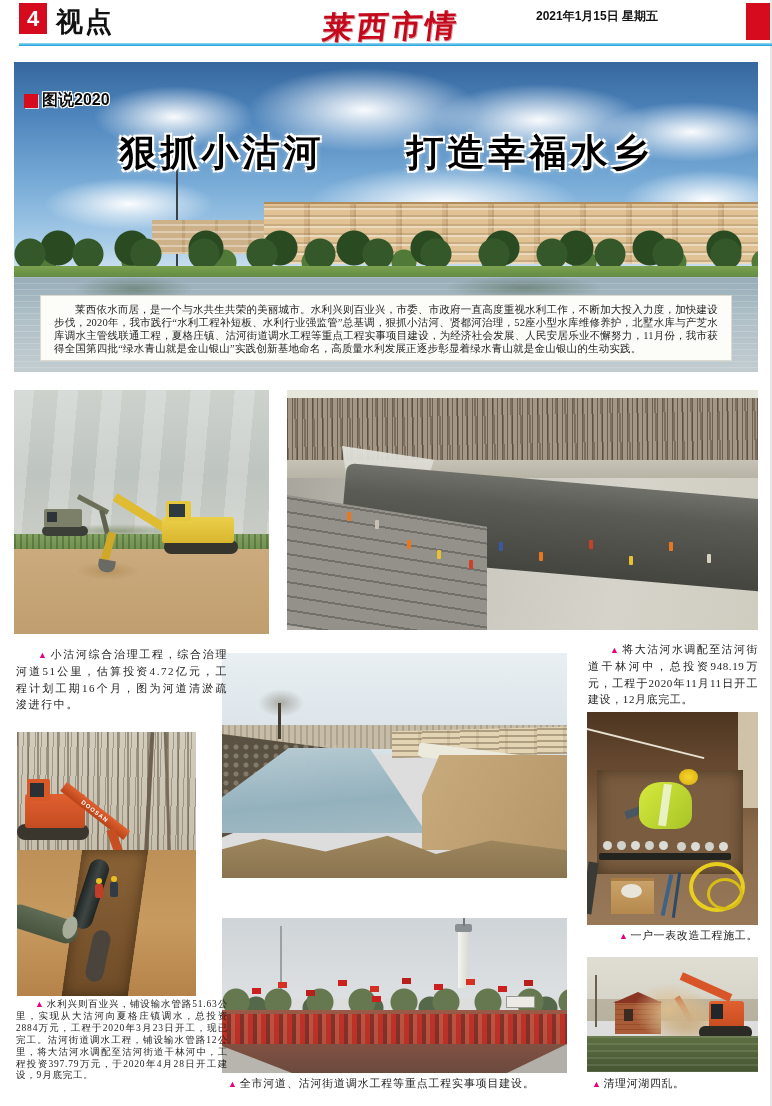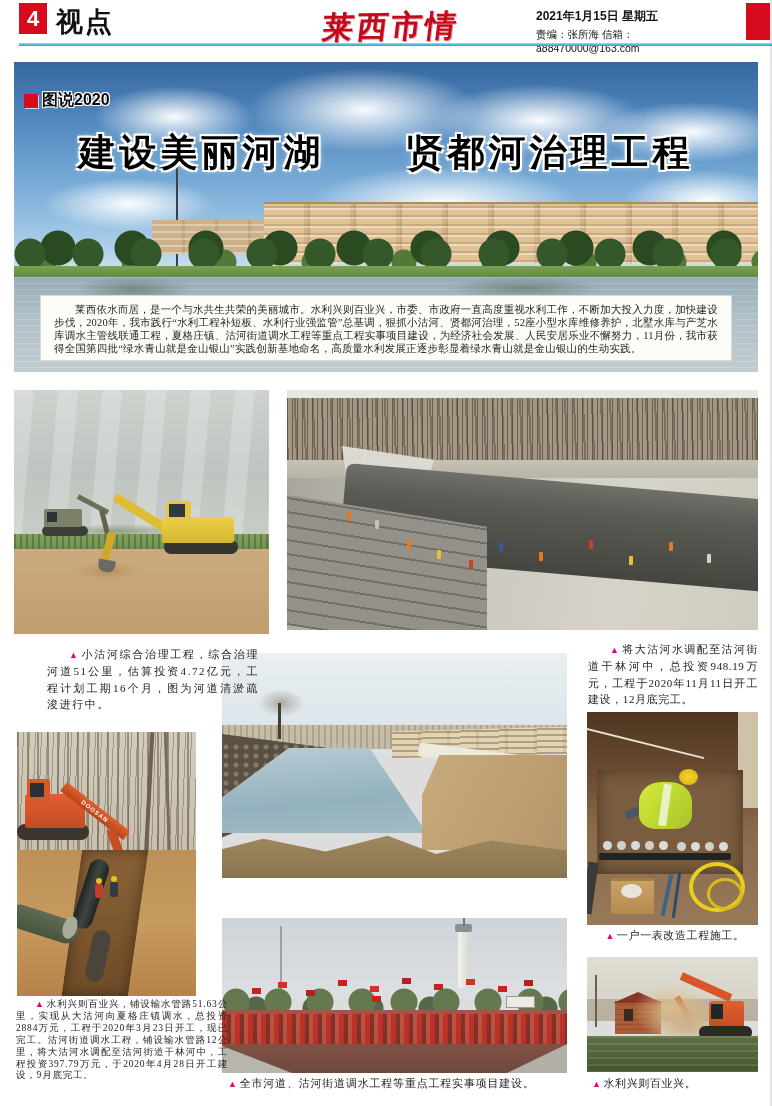--- a/index.html
+++ b/index.html
@@ -200,39 +200,38 @@
   .pg-arm{left:94px;top:38px;width:6px;height:28px;background:#c44c22;transform:rotate(-30deg);}
   .pg-cab{left:122px;top:44px;width:35px;height:27px;background:linear-gradient(#e06030,#c84c20);border-radius:3px;}
   .pg-win{left:124px;top:47px;width:12px;height:15px;background:#20262a;}
   .pg-track{left:112px;top:69px;width:53px;height:13px;background:#2c2a24;border-radius:6px;}
   .pg-field{left:0;top:79px;width:171px;height:36px;
      background-image:repeating-linear-gradient(180deg,rgba(255,255,255,.1) 0 2px,transparent 2px 7px),
      linear-gradient(#5d7042,#465632);}
   
   .cap{margin:0;color:#232323;text-align:justify;}
   .cap .tri{color:#e4007f;font-size:9px;margin-right:2px;font-style:normal;}
-  .cap-a{left:16px;top:646px;width:212px;font-size:11px;line-height:16.4px;letter-spacing:1.6px;text-indent:2em;margin-left:31px;}
+  .cap-a{left:16px;top:646px;width:212px;font-size:11px;line-height:16.4px;letter-spacing:1.6px;text-indent:2em;}
   .cap-b{left:588px;top:641px;width:170px;font-size:11px;line-height:16.4px;letter-spacing:.6px;text-indent:2em;}
   .cap-c{left:228px;top:882px;width:340px;font-size:11px;line-height:15px;letter-spacing:.9px;text-indent:2em;}
   .cap-d{left:16px;top:999px;width:212px;font-size:9.5px;line-height:11.9px;letter-spacing:.8px;text-indent:2em;}
-  .cap-e{left:592px;top:928px;width:166px;font-size:11px;letter-spacing:.6px;text-align:center;}
+  .cap-e{left:592px;top:928px;width:166px;font-size:11px;letter-spacing:.6px;text-align:right;}
   .cap-f{left:228px;top:1076px;width:340px;font-size:11px;letter-spacing:.8px;text-align:left;}
   .cap-g{left:592px;top:1076px;width:166px;font-size:11px;letter-spacing:.6px;text-align:left;}
 </style>
 </head>
 <body>
 
 <div class="page">
 
   <div class="abs badge">4</div>
   <div class="abs section">视点</div>
   <div class="abs masthead">莱西市情</div>
   <div class="abs issue">
     <div class="l1">2021年1月15日 星期五</div>
-    <div class="l2">责编：张所海 信箱：a88470000@163.com</div>
   </div>
   <div class="abs corner"></div>
   <div class="abs rule"></div>
 
   <div class="abs hero ph">
     <div class="abs h-sky"></div>
     <div class="abs cl" style="left:80px;top:24px;width:160px;height:62px;"></div>
     <div class="abs cl" style="left:235px;top:6px;width:230px;height:84px;"></div>
     <div class="abs cl" style="left:420px;top:22px;width:210px;height:72px;"></div>
     <div class="abs cl" style="left:585px;top:40px;width:185px;height:60px;"></div>
@@ -245,21 +244,21 @@
     <div class="abs h-bldg"></div>
     <div class="abs h-trees"></div>
     <div class="abs h-grass"></div>
     <div class="abs h-water"></div>
     <div class="abs refl" style="left:60px;top:214px;width:120px;height:26px;"></div>
     <div class="abs refl" style="left:430px;top:214px;width:160px;height:24px;"></div>
     <div class="abs tag">
       <span class="sq"></span>
       <span>图说2020</span>
     </div>
-    <h1 class="abs hero-title">建设美丽河湖　　贤都河治理工程</h1>
+    <h1 class="abs hero-title">狠抓小沽河　　打造幸福水乡</h1>
     <div class="abs intro">
       <p>莱西依水而居，是一个与水共生共荣的美丽城市。水利兴则百业兴，市委、市政府一直高度重视水利工作，不断加大投入力度，加快建设步伐，2020年，我市践行“水利工程补短板、水利行业强监管”总基调，狠抓小沽河、贤都河治理，52座小型水库维修养护，北墅水库与产芝水库调水主管线联通工程，夏格庄镇、沽河街道调水工程等重点工程实事项目建设，为经济社会发展、人民安居乐业不懈努力，11月份，我市获得全国第四批“绿水青山就是金山银山”实践创新基地命名，高质量水利发展正逐步彰显着绿水青山就是金山银山的生动实践。</p>
     </div>
   </div>
 
   <div class="abs ph pa">
     <div class="abs pa-sky"></div>
     <div class="abs pa-ridge"></div>
     <div class="abs pa-field"></div>
     <div class="abs pa-dirt"></div>
@@ -390,16 +389,16 @@
   <p class="abs cap cap-d">
     <span class="tri">▲</span><span>水利兴则百业兴，铺设输水管路51.63公里，实现从大沽河向夏格庄镇调水，总投资2884万元，工程于2020年3月23日开工，现已完工。沽河街道调水工程，铺设输水管路12公里，将大沽河水调配至沽河街道干林河中，工程投资397.79万元，于2020年4月28日开工建设，9月底完工。</span>
   </p>
   <p class="abs cap cap-e">
     <span class="tri">▲</span><span>一户一表改造工程施工。</span>
   </p>
   <p class="abs cap cap-f">
     <span class="tri">▲</span><span>全市河道、沽河街道调水工程等重点工程实事项目建设。</span>
   </p>
   <p class="abs cap cap-g">
-    <span class="tri">▲</span><span>水利兴则百业兴。</span>
+    <span class="tri">▲</span><span>清理河湖四乱。</span>
   </p>
 
 </div>
 
 </body></html>

